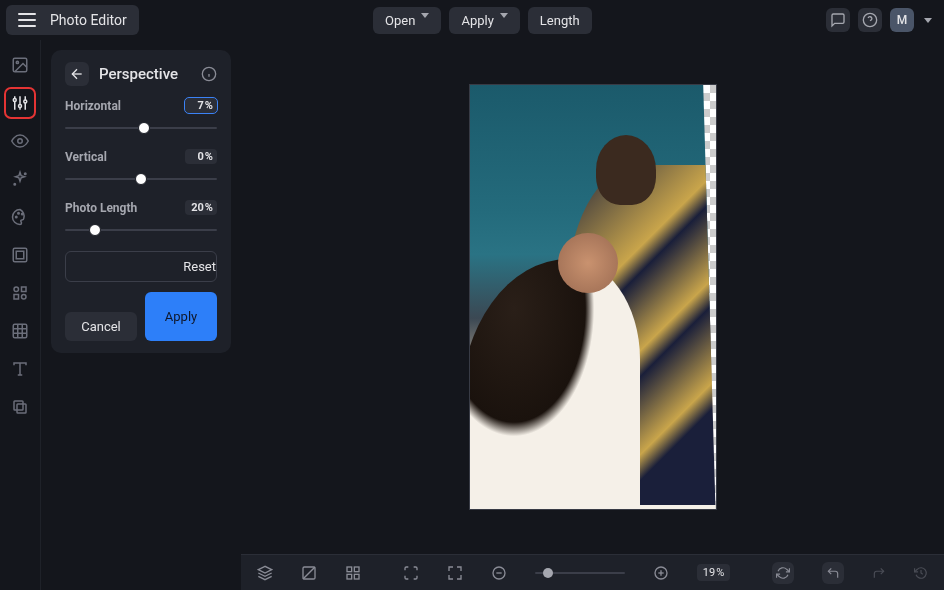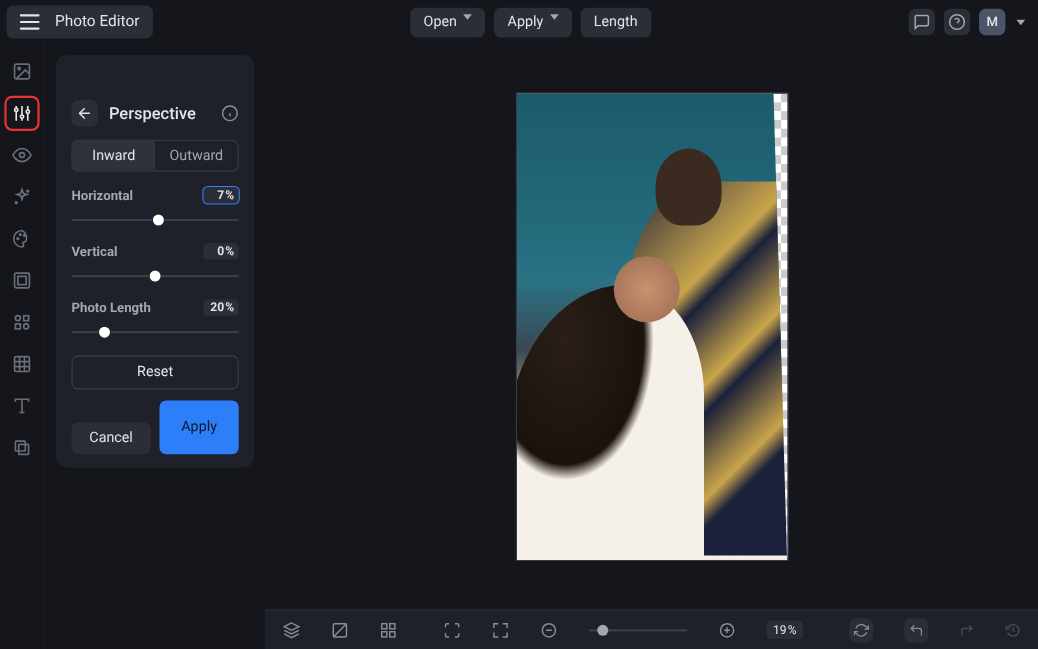--- a/index.html
+++ b/index.html
@@ -13,36 +13,36 @@
 .top-btn { background: #2B2E37; color: #E4E4E7; border: none; padding: 6px 12px; border-radius: 6px; font-size: 13px; cursor: pointer; display: flex; align-items: flex-start; gap: 6px; }
 .chevron { display: inline-block; width: 0; height: 0; border-left: 4px solid transparent; border-right: 4px solid transparent; border-top: 5px solid #A5A7AF; }
 .icon-btn { width: 24px; height: 24px; background: #2B2E37; border-radius: 6px; display: flex; align-items: center; justify-content: center; cursor: pointer; }
 .avatar { width: 24px; height: 24px; background: #4A5568; border-radius: 6px; display: flex; align-items: center; justify-content: center; font-size: 12px; font-weight: 500; color: #E4E4E7; }
 .main-row { flex: 1; display: flex; overflow: hidden; }
 .toolrail { width: 41px; background: #14161C; display: flex; flex-direction: column; align-items: center; padding-top: 12px; gap: 12px; border-right: 1px solid rgba(60,63,73,0.3); }
 .tool-icon { width: 26px; height: 26px; display: flex; align-items: center; justify-content: center; cursor: pointer; color: #6B6E7A; border-radius: 4px; }
 .tool-icon.active { outline: 2px solid #E53434; outline-offset: 1px; color: #E4E4E7; }
 .panel-col { width: 200px; background: #14161C; padding: 10px; }
 .panel { background: #1E2129; border-radius: 10px; padding: 12px 14px; }
-.panel-head { display: flex; align-items: center; gap: 10px; margin-bottom: 12px; margin-top: 29px; }
+.panel-head { display: flex; align-items: center; gap: 10px; margin-bottom: 12px; }
 .back-arrow { width: 24px; height: 24px; background: #2B2E37; border-radius: 6px; display: flex; align-items: center; justify-content: center; cursor: pointer; }
 .panel-title { font-size: 15px; font-weight: 500; flex: 1; }
 .info-icon { width: 16px; height: 16px; color: #8A8C96; cursor: pointer; }
 .tab-row { display: flex; border: 1px solid #3B3E49; border-radius: 6px; overflow: hidden; margin-bottom: 14px; }
 .tab { flex: 1; text-align: center; padding: 6px 0; font-size: 13px; cursor: pointer; background: transparent; color: #A5A7AF; }
 .tab.active { background: #2F323C; color: #E4E4E7; }
 .control-row { display: flex; justify-content: space-between; align-items: center; margin-bottom: 6px; font-weight: bold; }
 .control-label { font-size: 12px; color: #A5A7AF; }
 .value-box { font-size: 11px; background: #2B2E37; border-radius: 4px; padding: 1px 4px; display: flex; align-items: center; gap: 1px; min-width: 32px; justify-content: flex-end; }
 .value-box.active { outline: 1px solid #3B82F6; }
 .slider { position: relative; width: 100%; height: 18px; margin-bottom: 12px; }
 .slider-track { position: absolute; top: 8px; width: 100%; height: 2px; background: #3B3E49; border-radius: 1px; }
 .slider-knob { position: absolute; top: 3px; width: 12px; height: 12px; background: #fff; border-radius: 50%; transform: translateX(-50%); border: 1px solid #1E2129; }
 .panel-btn { width: 100%; padding: 7px 0; border-radius: 6px; font-size: 13px; cursor: pointer; border: none; margin-bottom: 10px; }
-.btn-reset { background: transparent; border: 1px solid #3B3E49; color: #E4E4E7; }
+.btn-reset { background: transparent; border: 1px solid #3B3E49; color: #E4E4E7; text-align: right; }
 .btn-row { display: flex; gap: 8px; }
 .btn-secondary { flex: 1; background: #2B2E37; color: #E4E4E7; border: none; padding: 7px 0; border-radius: 6px; font-size: 13px; cursor: pointer; margin-top: 20px; }
 .btn-primary { flex: 1; background: #2D7FF9; color: #0f172a; border: none; padding: 7px 0; border-radius: 6px; font-size: 13px; cursor: pointer; }
 .canvas-area { flex: 1; background: #14161C; position: relative; display: flex; flex-direction: column; }
 .canvas-view { flex: 1; display: flex; align-items: center; justify-content: center; position: relative; }
 .image-frame { width: 248px; height: 426px; background: repeating-conic-gradient(#fff 0% 25%, #ccc 0% 50%) 0 0 / 16px 16px; position: relative; border: 1px solid #383B45; }
 .warped-photo { position: absolute; inset: 0; clip-path: polygon(0% 0%, 95% 0%, 100% 100%, 0% 100%); overflow: hidden; }
 .photo-bg { width: 100%; height: 100%; background: linear-gradient(180deg, #1B5A6B 0%, #246B7C 30%, #2A7384 40%, #3B4853 55%, #D4BA9F 72%, #F5F0E8 85%); position: relative; }
 .bride-shape { position: absolute; bottom: 0; left: -10px; width: 180px; height: 250px; background: radial-gradient(ellipse at 30% 20%, #2a1f18 0%, #1a120d 40%, transparent 45%), #F5F0E8; border-radius: 60% 40% 0 0; }
 .groom-shape { position: absolute; top: 80px; right: -30px; width: 180px; height: 340px; background: linear-gradient(135deg, #1a1f3a 0%, #C9A54B 30%, #1a1f3a 35%, #C9A54B 50%, #1a1f3a 55%, #C9A54B 70%, #1a1f3a 75%); border-radius: 40% 0 0 0; }
@@ -188,24 +188,20 @@
           <div class="panel-title">Perspective</div>
           <div class="info-icon">
             <svg width="16" height="16" viewBox="0 0 24 24" fill="none" stroke="currentColor" stroke-width="2">
                 <circle cx="12" cy="12" r="10"></circle>
                 <line x1="12" y1="16" x2="12" y2="12"></line>
                 <line x1="12" y1="8" x2="12" y2="8"></line>
               </svg>
           </div>
         </div>
 
-        <div class="tab-row">
-          <div class="tab active">Inward</div>
-          <div class="tab">Outward</div>
-        </div>
 
         
         <div class="control-row">
           <span class="control-label">Horizontal</span>
           <span class="value-box active">
             <span>7</span>
               <span>%</span>
           </span>
         </div>
         <div class="slider">

